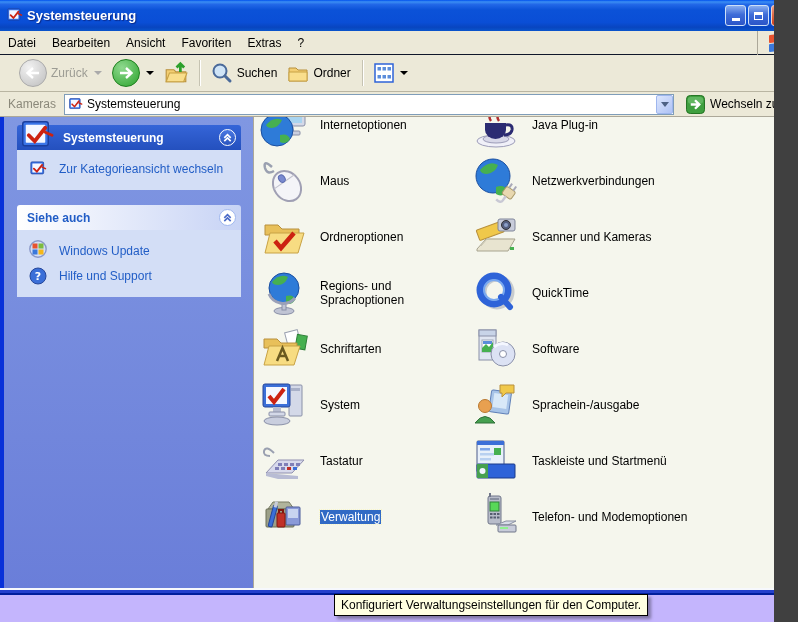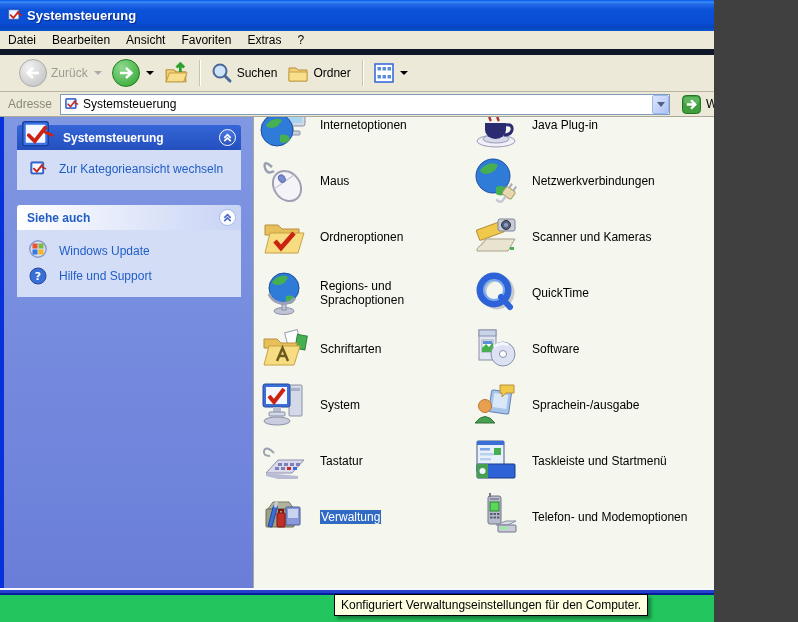--- a/index.html
+++ b/index.html
@@ -1,34 +1,34 @@
 <!DOCTYPE html>
 <html><head>
 <meta charset="utf-8">
 <style>
   html,body{margin:0;padding:0;background:#404040;}
-  .screen{position:relative;width:714px;height:622px;overflow:hidden;
-    font-family:"Liberation Sans",sans-serif;font-size:12px;background:#22c55e;}
+  .screen{position:relative;width:774px;height:622px;overflow:hidden;
+    font-family:"Liberation Sans",sans-serif;font-size:12px;background:#c4b5fd;}
   
   .window{position:absolute;left:0;top:0;width:798px;height:595px;
     border-left:4px solid #0831D9;border-right:4px solid #0831D9;box-sizing:border-box;background:#ECE9D8;}
   .titlebar{position:absolute;left:-4px;top:0;width:798px;height:31px;display:flex;align-items:center;
     background:linear-gradient(180deg,#0050EE 0%,#3B8EF3 6%,#2268E8 14%,#0B52D8 32%,#0A4ED6 72%,#0845C0 88%,#0A55CC 100%);}
   .title-icon{width:17px;height:17px;margin:0 4px 0 6px;}
   .title-text{color:#fff;font-weight:bold;font-size:13px;text-shadow:1px 1px 1px #0A2A8A;}
   .winbtns{margin-left:auto;display:flex;gap:2px;margin-right:6px;}
   .winbtn{width:21px;height:21px;border-radius:3px;border:1px solid #CDE0F8;box-sizing:border-box;
     display:flex;align-items:center;justify-content:center;
     background:linear-gradient(180deg,#89AEF0,#3E6CD8 45%,#2B55C8);}
   .winbtn.close{background:linear-gradient(180deg,#F0A088,#DE6C4A 45%,#CC3E1B);border-color:#F2D5C8;}
   .glyph-min{width:8px;height:3px;background:#fff;margin-top:8px;}
   .glyph-max{width:9px;height:8px;border:1px solid #fff;border-top-width:3px;box-sizing:border-box;}
   
   .menubar{position:absolute;left:-4px;top:31px;width:798px;height:24px;background:#ECE9D8;
-    border-bottom:6px solid #0f172a;display:flex;align-items:center;box-sizing:border-box;}
+    border-bottom:1px solid #0f172a;display:flex;align-items:center;box-sizing:border-box;}
   .menu-item{padding:3px 8px;color:#000;cursor:default;}
   .winlogo-box{margin-left:auto;height:24px;width:40px;border-left:1px solid #ACA899;
     display:flex;align-items:center;justify-content:center;}
   .winlogo{display:grid;grid-template-columns:9px 9px;grid-template-rows:8px 8px;gap:1px;transform:skewY(-6deg);}
   .winlogo div{border-radius:1px;}
   
   .toolbar{position:absolute;left:-4px;top:55px;width:798px;height:37px;background:#ECE9D8;
     border-bottom:1px solid #B9B5A2;display:flex;align-items:center;box-sizing:border-box;padding-left:14px;}
   .tbtn{display:flex;align-items:center;gap:4px;padding:2px 5px;}
   .nav-circle{width:28px;height:28px;border-radius:50%;display:flex;align-items:center;justify-content:center;box-sizing:border-box;}
@@ -192,21 +192,21 @@
               <rect x="8.5" y="12" width="3.5" height="3.5"></rect>
             <rect x="13.5" y="4" width="3.5" height="3.5"></rect>
               <rect x="13.5" y="12" width="3.5" height="3.5"></rect>
           </g>
         </svg>
         <span class="caret"></span>
       </span>
     </div>
 
     <div class="addressbar">
-      <span class="addr-label">Adresse</span>
+      <span class="addr-label">Kameras</span>
       <span class="addr-input">
         <span class="title-icon" style="width:15px;height:15px;margin:0;"><svg viewBox="0 0 48 48" width="100%" height="100%">
               <rect x="5" y="5" width="34" height="32" rx="3" fill="#3A75E8" stroke="#1B3F9E" stroke-width="2"></rect>
               <rect x="9" y="9" width="26" height="24" rx="1" fill="#F4F7FF"></rect>
               <path d="M13 23 L21 31 L35 13" stroke="#CC2211" stroke-width="5" fill="none" stroke-linecap="round"></path>
               <path d="M35 19 l9 4" stroke="#CC2211" stroke-width="4" stroke-linecap="round"></path>
             </svg></span>
         <span class="addr-value">Systemsteuerung</span>
         <span class="combo-btn">
             <span class="chev-down"></span>

